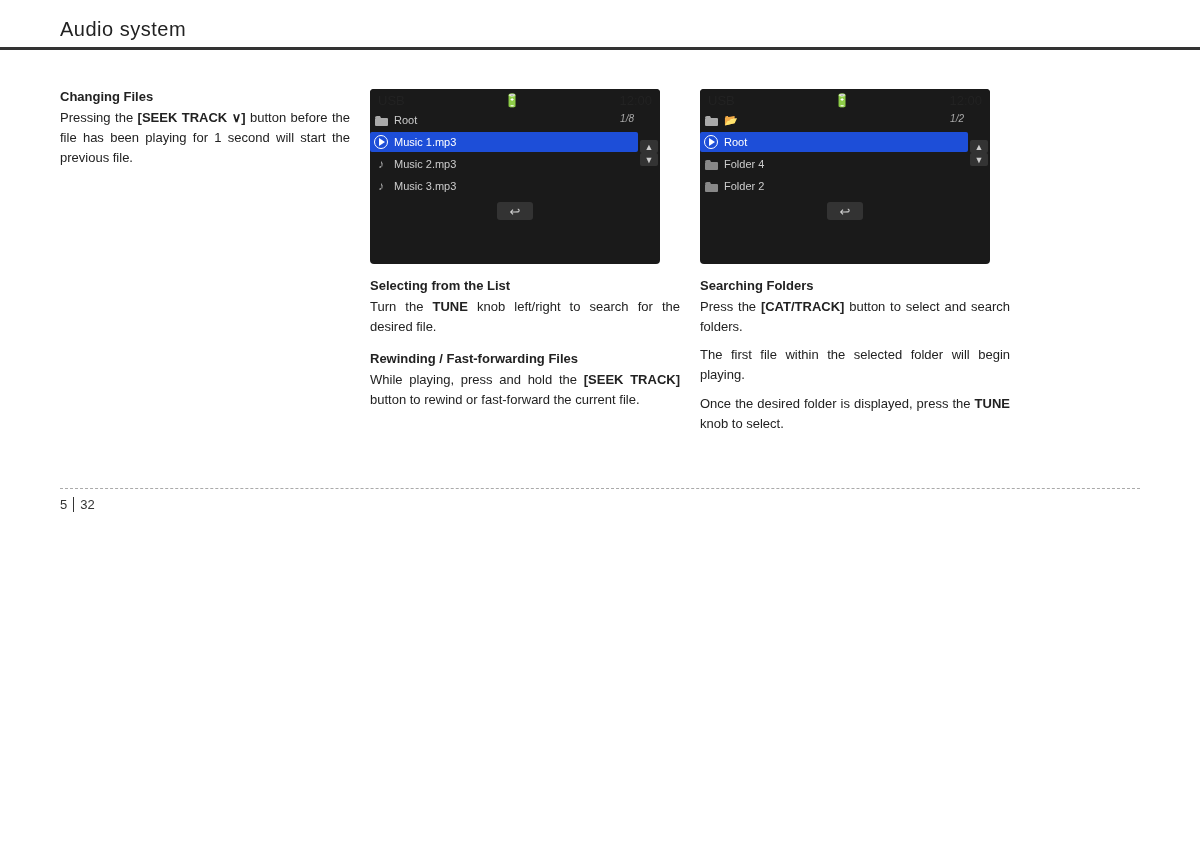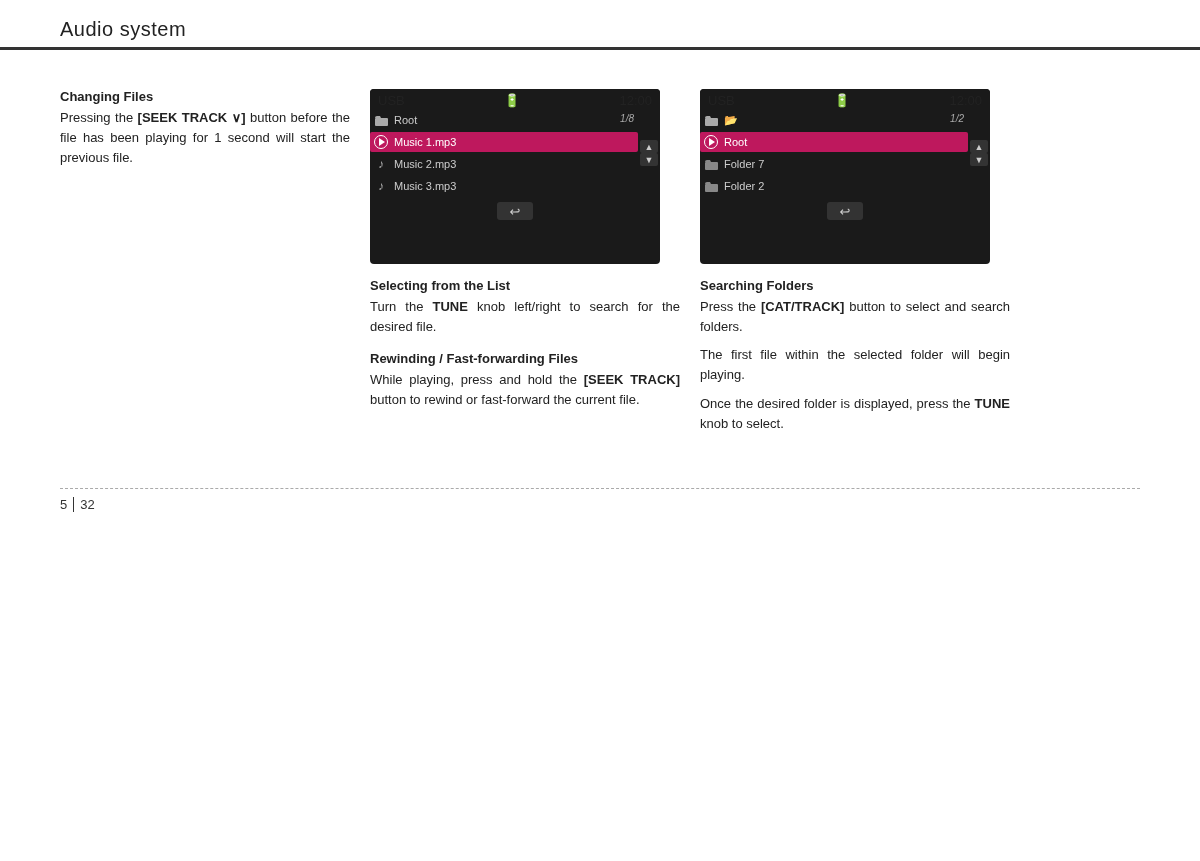--- a/index.html
+++ b/index.html
@@ -91,21 +91,21 @@
       color: #ccc;
       font-size: 11px;
       position: relative;
     }
 
     .screen-row.folder-row {
       color: #ccc;
     }
 
     .screen-row.active-row {
-      background: #be185d;
+      background: #1d4ed8;
       color: #fff;
     }
 
     .screen-row .row-icon {
       width: 14px;
       height: 14px;
       margin-right: 6px;
       flex-shrink: 0;
       display: flex;
       align-items: center;
@@ -355,21 +355,21 @@
           <span class="row-label">Root</span>
         </div>
 
         <div class="screen-row">
           <div class="row-icon">
             <svg width="13" height="11" viewBox="0 0 13 11">
                 <rect x="0" y="3" width="13" height="8" rx="1" fill="#888"></rect>
                 <path d="M0 3 Q0 1 2 1 L5 1 L6 3 Z" fill="#888"></path>
               </svg>
           </div>
-          <span class="row-label">Folder 7</span>
+          <span class="row-label">Folder 4</span>
         </div>
 
         <div class="screen-row">
           <div class="row-icon">
             <svg width="13" height="11" viewBox="0 0 13 11">
                 <rect x="0" y="3" width="13" height="8" rx="1" fill="#888"></rect>
                 <path d="M0 3 Q0 1 2 1 L5 1 L6 3 Z" fill="#888"></path>
               </svg>
           </div>
           <span class="row-label">Folder 2</span>

